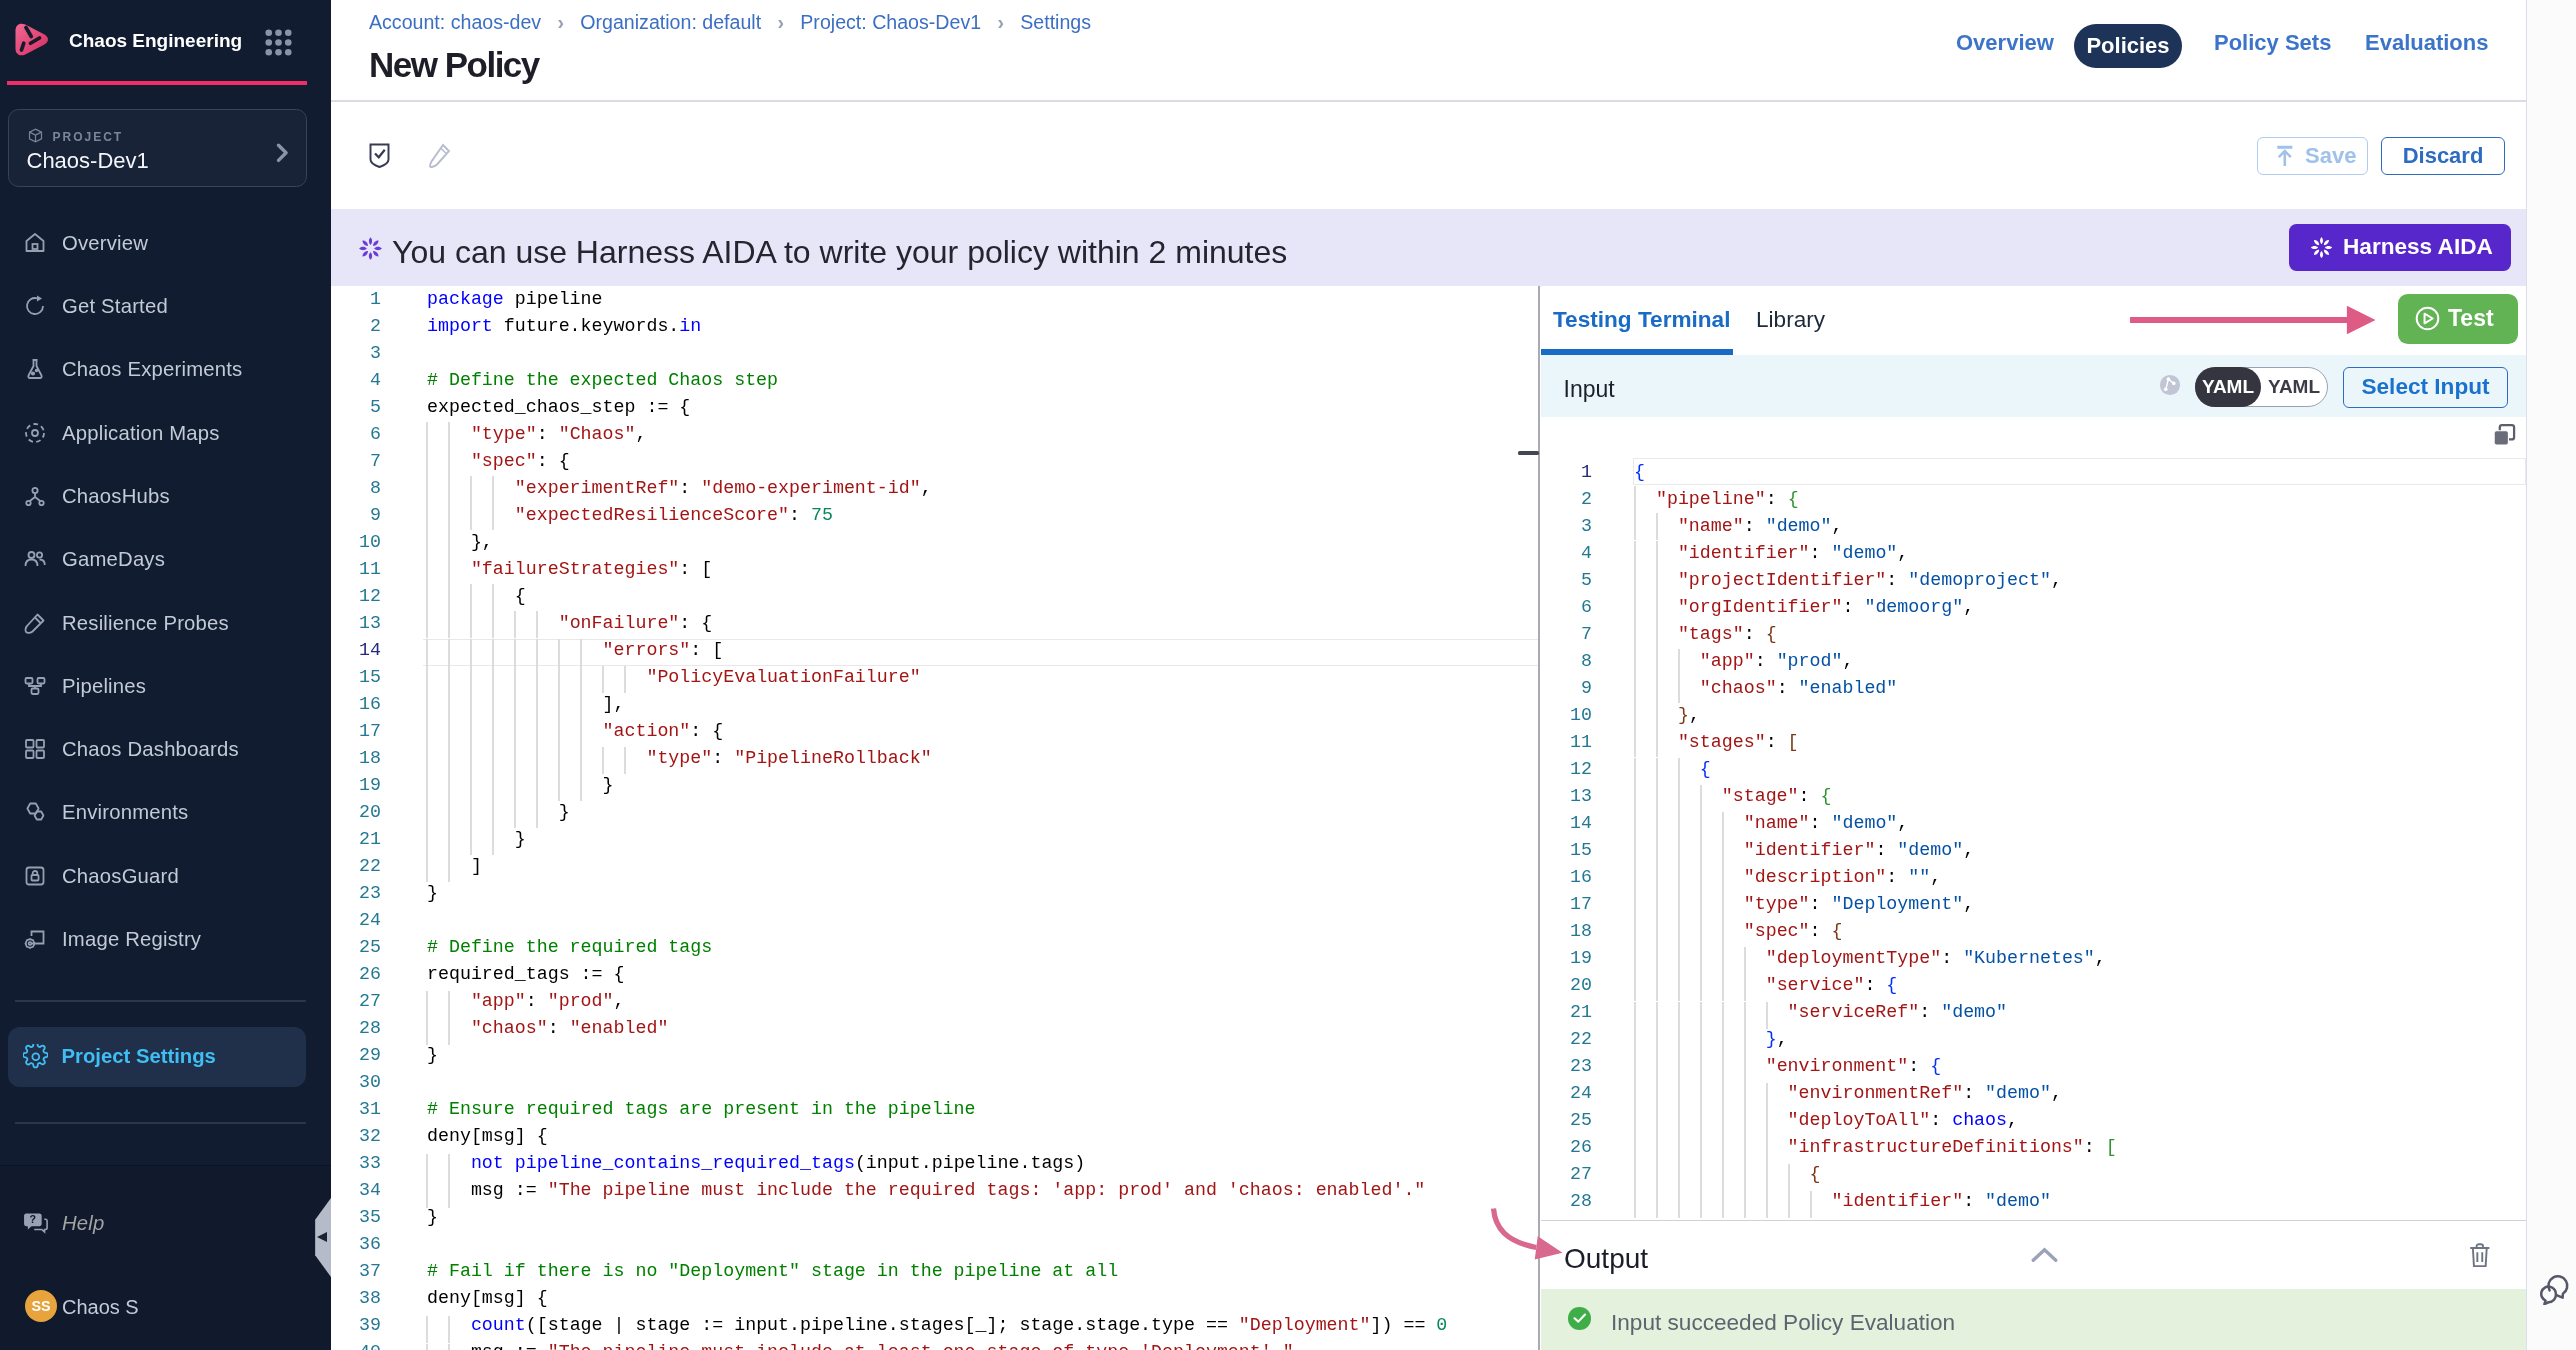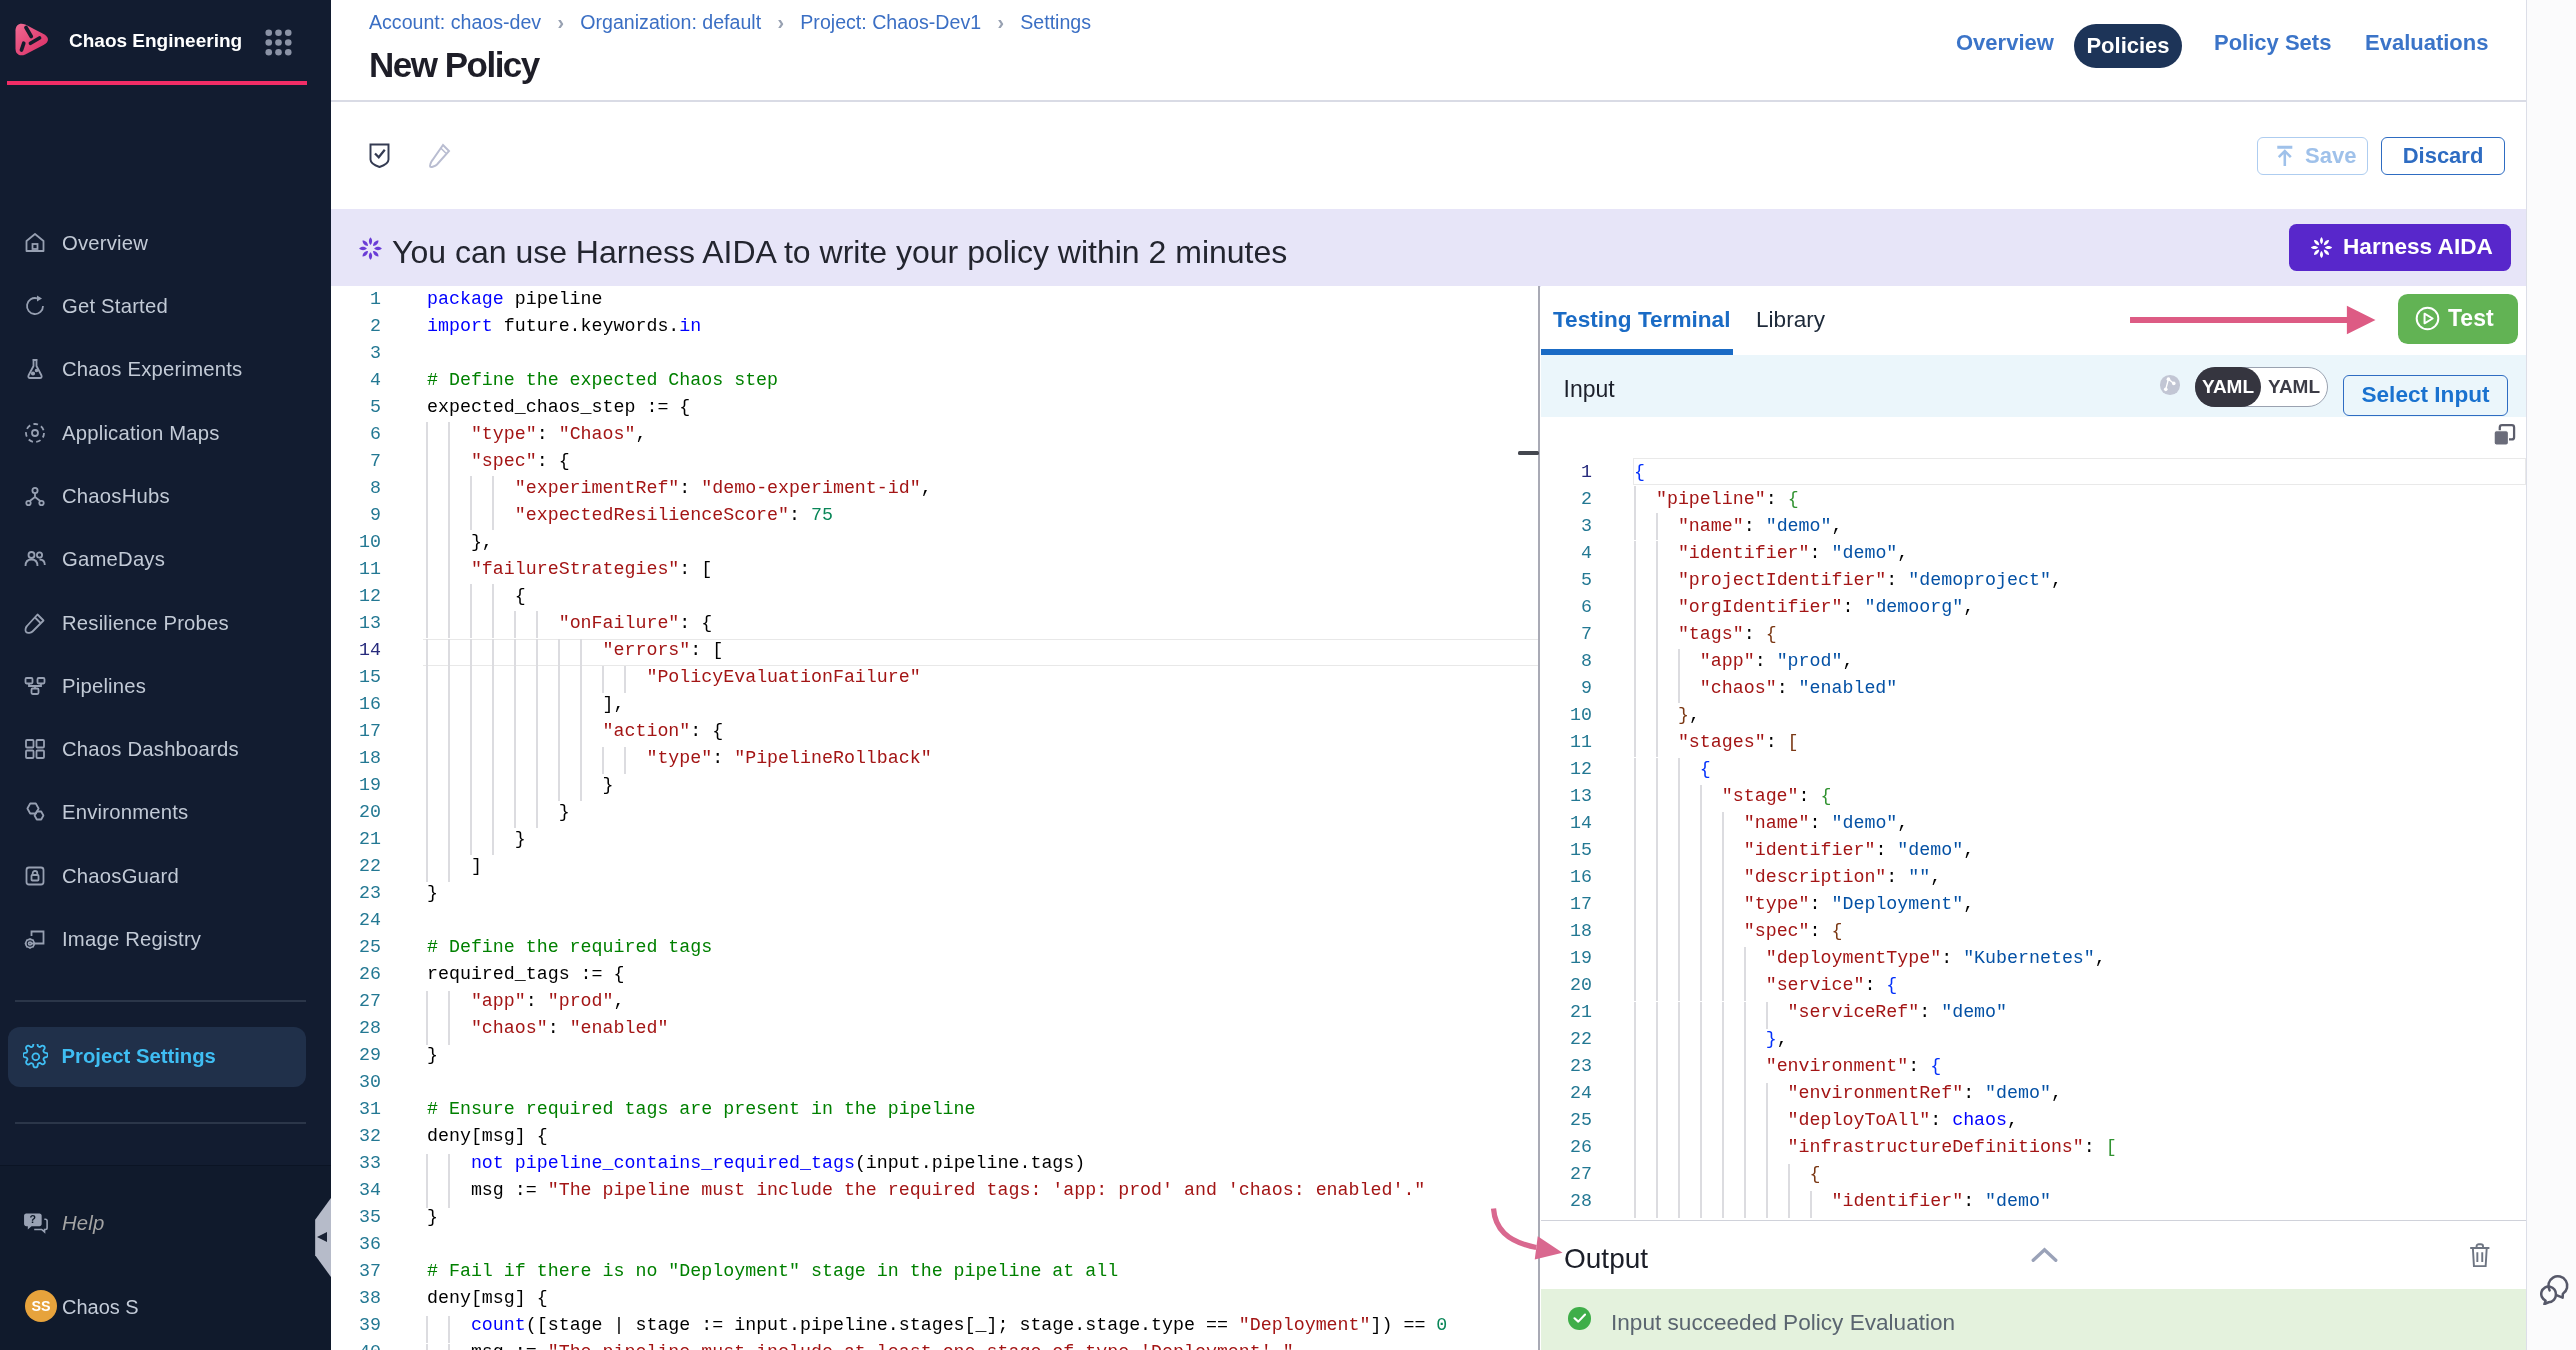--- a/index.html
+++ b/index.html
@@ -52,20 +52,32 @@
       <circle cx="31" cy="5" r="4.4"></circle>
     <circle cx="5" cy="18" r="4.4"></circle>
       <circle cx="18" cy="18" r="4.4"></circle>
       <circle cx="31" cy="18" r="4.4"></circle>
     <circle cx="5" cy="31" r="4.4"></circle>
       <circle cx="18" cy="31" r="4.4"></circle>
       <circle cx="31" cy="31" r="4.4"></circle>
   </svg>
   <div class="abs" style="left:6.8px; top:81px; width:300px; height:3.8px; background:#f12d66;"></div>
 
+  <div class="abs" style="left:7.5px; top:109px; width:299px; height:78px; background:#182338;
+       border:1.5px solid #394357; border-radius:10.5px;">
+    <svg class="abs" style="left:19.6px; top:18px;" width="15" height="15" viewBox="0 0 20 20" stroke="#7b8496" stroke-width="1.6" fill="none">
+      <path d="M10 1.5 L18 5.5 L18 14.5 L10 18.5 L2 14.5 L2 5.5 Z"></path>
+      <path d="M2 5.5 L10 9.5 L18 5.5 M10 9.5 L10 18.5"></path>
+    </svg>
+    <div class="abs" style="left:44px; top:20.3px; font-size:12px; font-weight:bold; letter-spacing:2px; color:#7d8698;">PROJECT</div>
+    <div class="abs" style="left:18px; top:38px; font-size:22px; font-weight:500; color:#f4f6f9;">Chaos-Dev1</div>
+    <svg class="abs" style="left:265px; top:33px;" width="16.6" height="19.6" viewBox="0 0 22 26" stroke="#8b93a6" stroke-width="4.5" fill="none" stroke-linecap="round" stroke-linejoin="round">
+      <path d="M6 3 L16 13 L6 23"></path>
+    </svg>
+  </div>
 
   <div id="menu">
       <div class="navitem" style="top:211px;">
         <svg width="24" height="24" viewBox="0 0 24 24" fill="none" stroke="#97a0b2" stroke-width="1.8">
           <path d="M3.5 10 L12 3 L20.5 10 L20.5 20 L3.5 20 Z" stroke-linejoin="round"></path>
           <rect x="9.5" y="13" width="5" height="5"></rect>
         </svg>
         <div class="lbl">Overview</div>
       </div>
       <div class="navitem" style="top:274px;">
@@ -469,21 +481,21 @@
       <path d="M12 4 L7 23 M12 4 L22 12" stroke="#fff" stroke-width="2.6"></path>
     </svg>
   </div>
 
   <div class="abs" style="left:654px; top:81px; width:133px; height:40px; background:#fff; border:1.5px solid #9aa2b0; border-radius:20.3px;"></div>
   <div class="abs" style="left:654px; top:81px; width:66px; height:40px; background:#35353f; border-radius:20.3px;
        color:#fff; font-size:19px; font-weight:bold; text-align:center; line-height:40px;">YAML</div>
   <div class="abs" style="left:720px; top:81px; width:66px; height:40px; color:#3c3c46; font-size:19px;
        font-weight:bold; text-align:center; line-height:40px;">YAML</div>
 
-  <div class="abs" style="left:802px; top:89px; width:165px; height:41px; border:1.5px solid #2e6cc2; border-radius:6px;
+  <div class="abs" style="left:802px; top:81px; width:165px; height:41px; border:1.5px solid #2e6cc2; border-radius:6px;
        color:#1a72cf; font-size:22.6px; font-weight:600; text-align:center; line-height:38px;">Select Input</div>
 
   <svg class="abs" style="left:952px; top:138px;" width="22.6" height="22.6" viewBox="0 0 30 30">
     <rect x="9" y="1.5" width="19" height="19" rx="3" fill="none" stroke="#5c5e6c" stroke-width="3"></rect>
     <rect x="1.5" y="9" width="19" height="19" rx="3" fill="#6a6c7a" stroke="#fff" stroke-width="1.5"></rect>
   </svg>
 
   <div class="abs" style="left:92px; top:172px; width:893px; height:27px; border:1.5px solid #e9e9e9;"></div>
   <div class="abs" style="left:0; top:173px; width:51px;">
       <pre class="lnums" id="ln-right"><span style="color:#262a7c;">1</span>

